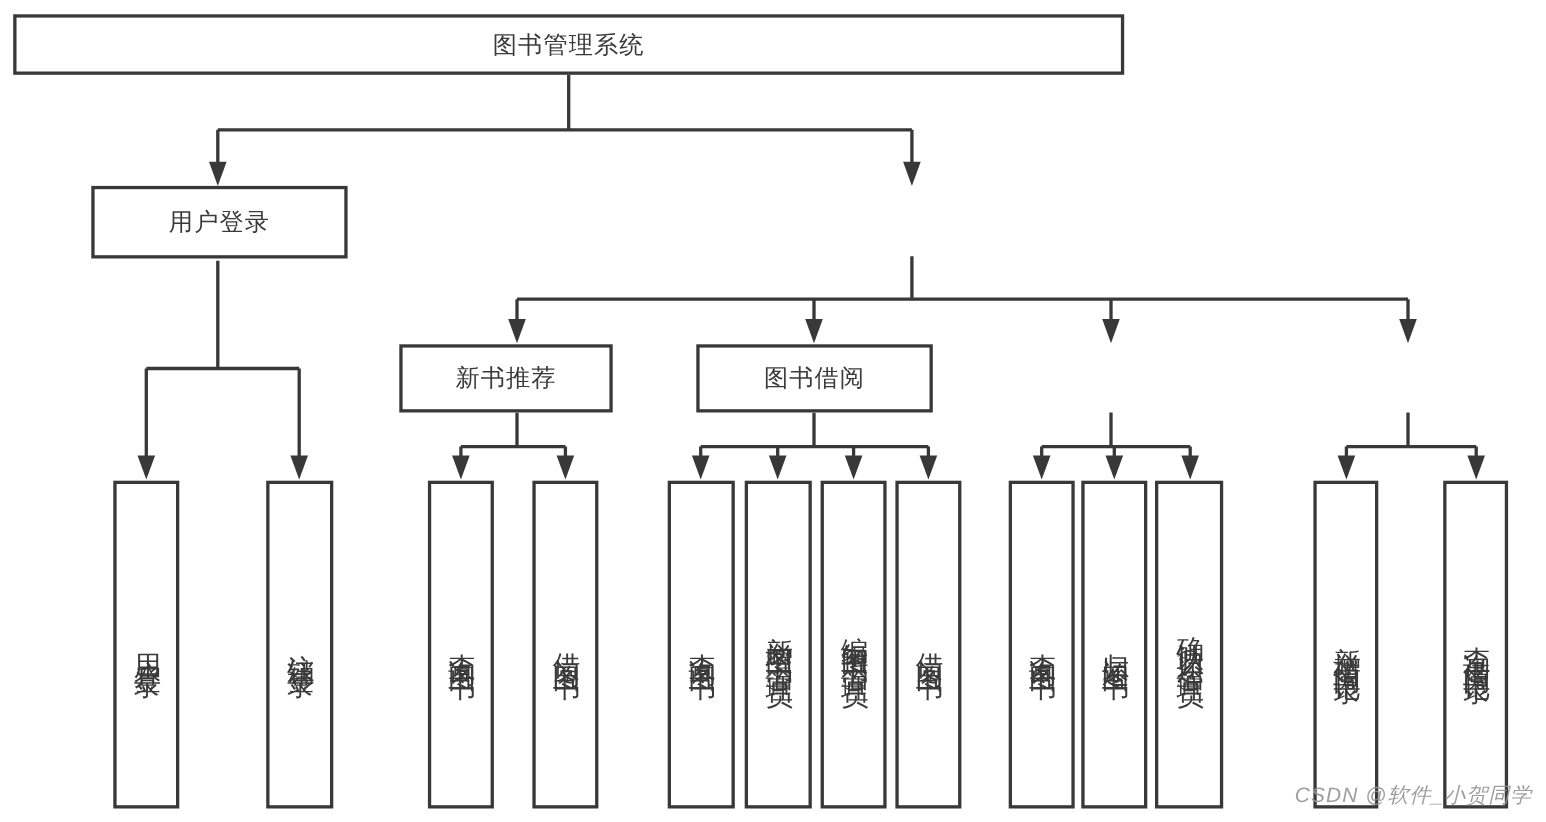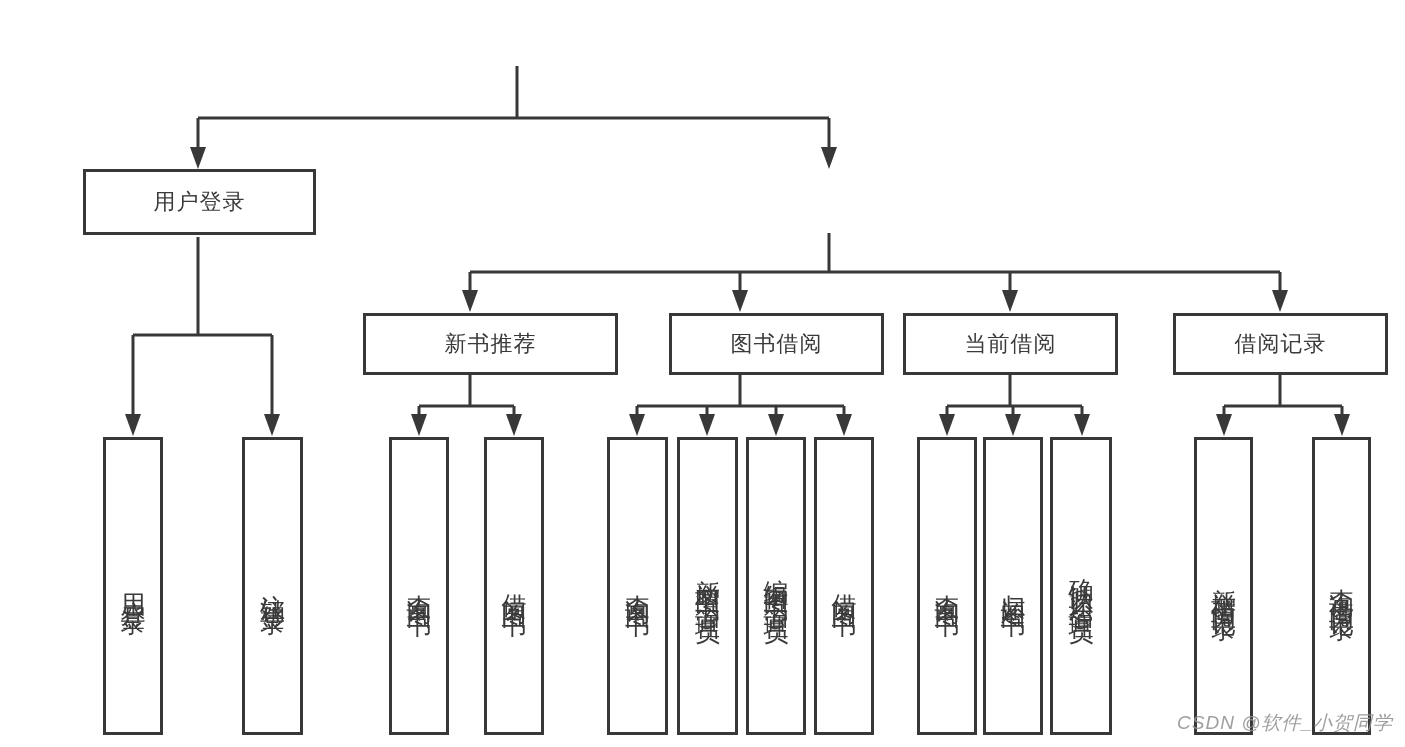--- a/index.html
+++ b/index.html
@@ -104,36 +104,33 @@
       <polygon points="1074,414 1090,414 1082,436" fill="#383838" stroke="none"></polygon>
     </g>
 
     <g>
       <path d="M1280,375 L1280,406 M1224,406 L1342,406 M1224,406 L1224,418 M1342,406 L1342,418"></path>
       <polygon points="1216,414 1232,414 1224,436" fill="#383838" stroke="none"></polygon>
       <polygon points="1334,414 1350,414 1342,436" fill="#383838" stroke="none"></polygon>
     </g>
   </svg>
 
+  <div class="node" style="left:12px; top:13px; width:1010px; height:55px;">
+    <span>图书管理系统</span>
+  </div>
 
   <div class="node" style="left:83px; top:169px; width:233px; height:66px;">
     <span>用户登录</span>
   </div>
 
-  <div class="node" style="left:363px; top:313px; width:255px; height:62px;">
+  <div class="node" style="left:363px; top:313px; width:194px; height:62px;">
     <span>新书推荐</span>
   </div>
-  <div class="node" style="left:633px; top:313px; width:215px; height:62px;margin-left:36px;">
+  <div class="node" style="left:633px; top:313px; width:215px; height:62px;">
     <span>图书借阅</span>
-  </div>
-  <div class="node" style="left:903px; top:313px; width:215px; height:62px;">
-    <span>当前借阅</span>
-  </div>
-  <div class="node" style="left:1173px; top:313px; width:215px; height:62px;">
-    <span>借阅记录</span>
   </div>
 
   <div class="node leaf" style="left:103px; top:437px; width:60px; height:298px;">
     <span class="vtext">用户登录</span>
   </div>
   <div class="node leaf" style="left:242px; top:437px; width:61px; height:298px;">
     <span class="vtext">注销登录</span>
   </div>
 
   <div class="node leaf" style="left:389px; top:437px; width:60px; height:298px;">

